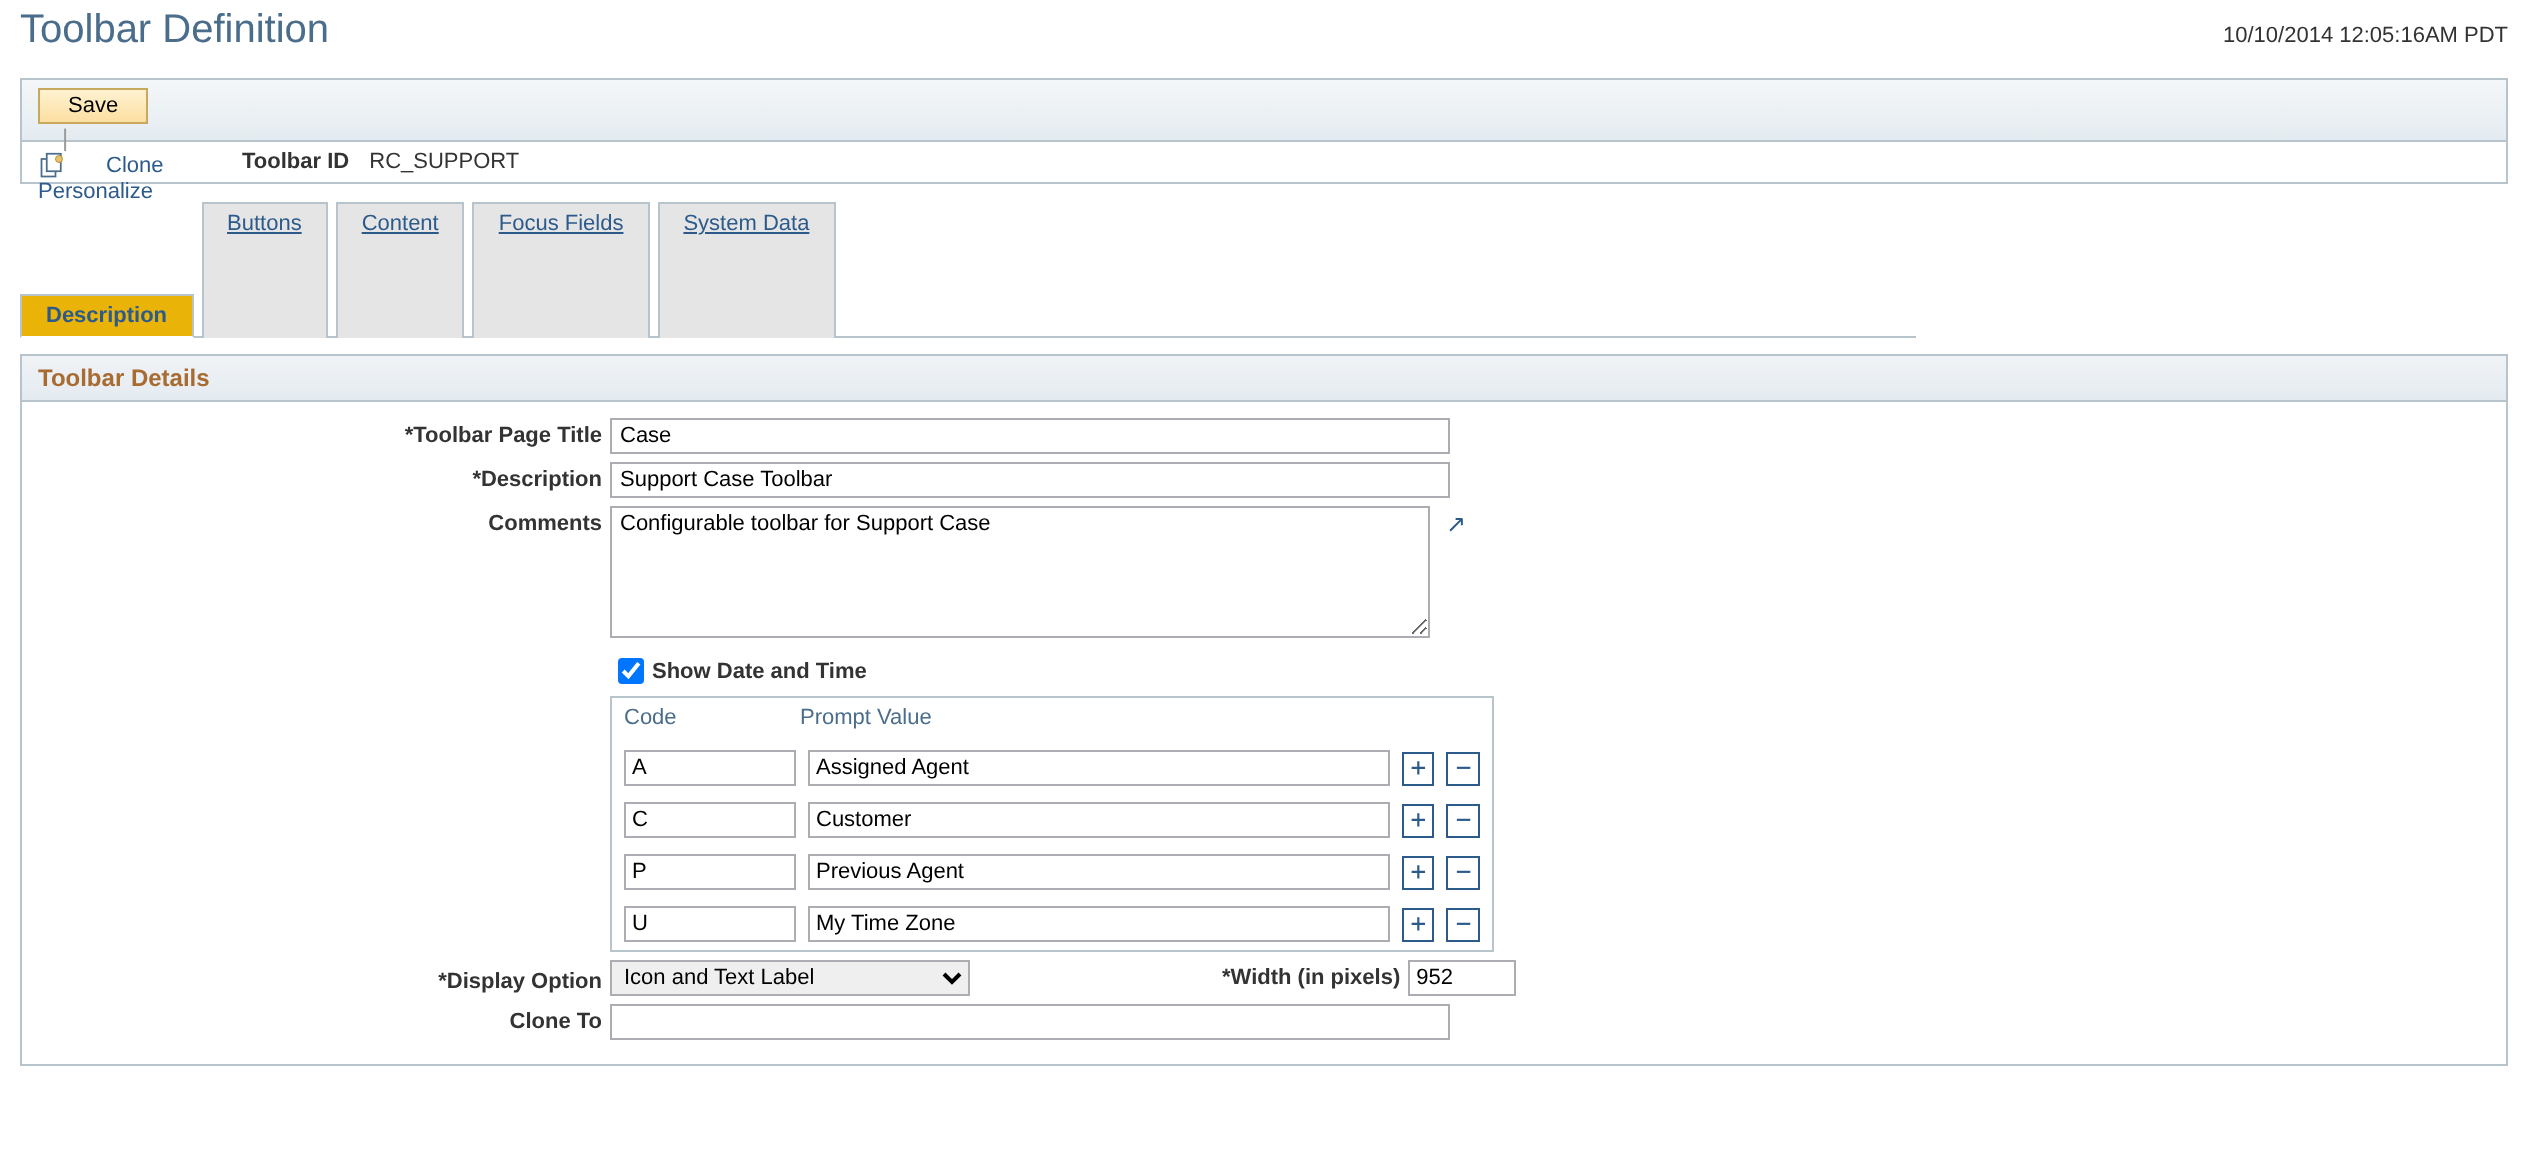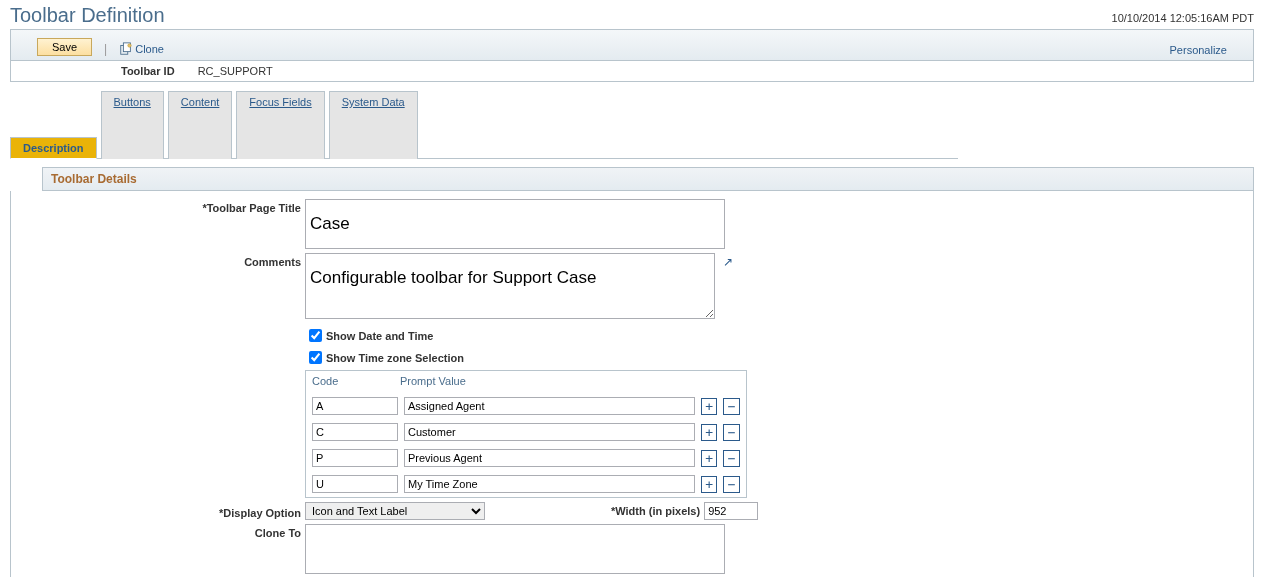--- a/index.html
+++ b/index.html
@@ -7,76 +7,77 @@
     padding: 4px 10px;
     font-family: Arial, Helvetica, sans-serif;
     font-size: 12px;
     color: #333;
     background: #fff;
   }
   .page-header {
     display: flex;
     justify-content: space-between;
     align-items: baseline;
-    margin-bottom: 2px;
+    margin-bottom: 12px;
   }
   .page-title {
     color: #4a6d8c;
     font-size: 20px;
     font-weight: normal;
     margin: 0;
   }
   .timestamp {
     font-size: 11px;
     color: #333;
   }
   .toolbar-row {
     border: 1px solid #b8c4cc;
     background: linear-gradient(#f4f7f9, #e4ebf0);
-    padding: 4px 26px;
-    display: flex;
-    align-items: flex-end;
+    padding: 4px 8px;
+    display: flex;
+    align-items: flex-start;
     height: 22px;
+    flex-direction: column;
   }
   .save-button {
     background: linear-gradient(#fff2d1, #fcdfa1);
     border: 1px solid #c8a85c;
     padding: 2px 14px;
     font-size: 11px;
     cursor: pointer;
     font-family: inherit;
   }
   .sep {
     margin: 0 12px;
     color: #999;
   }
   .clone-link {
     color: #2b5a8b;
     text-decoration: none;
     cursor: pointer;
     display: inline-flex;
     align-items: center;
-    gap: 2px;
+    gap: 20px;
     font-size: 11px;
   }
   .spacer { flex: 1; }
   .personalize-link {
     color: #2b5a8b;
     text-decoration: none;
     cursor: pointer;
     font-size: 11px;
   }
   .id-row {
     border-left: 1px solid #b8c4cc;
     border-right: 1px solid #b8c4cc;
     border-bottom: 1px solid #b8c4cc;
     padding: 4px 10px 4px 110px;
     font-size: 11px;
   }
-  .id-row .label { font-weight: bold; margin-right: 20px; }
+  .id-row .label { font-weight: bold; margin-right: 7px; }
   .tabs {
     margin-top: 8px;
     display: flex;
     border-bottom: 1px solid #b8c4cc;
     width: 948px;
   }
   .tab {
     border: 1px solid #b8c4cc;
     border-bottom: none;
     padding: 4px 12px;
@@ -100,21 +101,20 @@
     background: #e5e5e5;
   }
   .section-header {
     background: linear-gradient(#f0f3f6, #e4ebf0);
     border: 1px solid #b8c4cc;
     padding: 4px 8px;
     color: #a86b32;
     font-weight: bold;
     font-size: 12px;
     margin-top: 8px;
-    margin-left: 32px;
   }
   .section-body {
     border-left: 1px solid #b8c4cc;
     border-right: 1px solid #b8c4cc;
     border-bottom: 1px solid #b8c4cc;
     padding: 8px 0 8px 0;
   }
   .form-row {
     display: flex;
     align-items: flex-start;
@@ -124,22 +124,22 @@
     width: 290px;
     text-align: right;
     padding-right: 4px;
     font-size: 11px;
     font-weight: bold;
     padding-top: 3px;
   }
   .text-input {
     width: 420px;
     font-family: inherit;
-    font-size: 17px;
-    padding: 14px 4px;
+    font-size: 11px;
+    padding: 2px 4px;
     border: 1px solid #abadb3;
     box-sizing: border-box;
   }
   .textarea-wrap { position: relative; display: inline-block; }
   textarea.text-input {
     width: 410px;
     height: 66px;
     resize: both;
   }
   .zoom-icon {
@@ -284,38 +284,38 @@
 
 <div class="section-header">Toolbar Details</div>
 <div class="section-body">
 
   <div class="form-row">
     <div class="form-label">*Toolbar Page Title</div>
     <input class="text-input" value="Case" style="">
   </div>
 
 
+  <div class="form-row">
+    <div class="form-label">*Description</div>
+    <input class="text-input" value="Support Case Toolbar" style="">
+  </div>
 
   <div class="form-row">
     <div class="form-label">Comments</div>
     <span class="textarea-wrap">
       <textarea class="text-input" style="">Configurable toolbar for Support Case</textarea>
       <span class="zoom-icon">↗</span>
     </span>
   </div>
 
   <div class="checkbox-row">
     <input type="checkbox" checked="" style="">
     <span>Show Date and Time</span>
   </div>
 
-  <div class="checkbox-row">
-    <input type="checkbox" checked="" style="">
-    <span>Show Time zone Selection</span>
-  </div>
 
   <div class="tz-grid">
     <div class="tz-cols">
       <div class="tz-col-code">Code</div>
       <div class="tz-col-prompt">Prompt Value</div>
     </div>
     <div class="tz-row">
       <input class="tz-code-input" value="A" style="">
       <input class="tz-prompt-input" value="Assigned Agent" style="">
       <button class="tz-btn">+</button>

